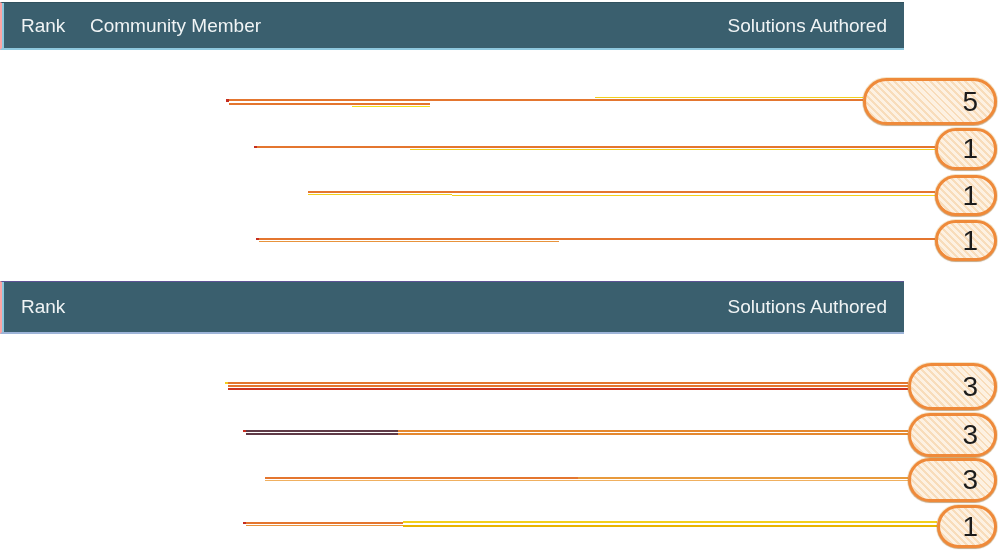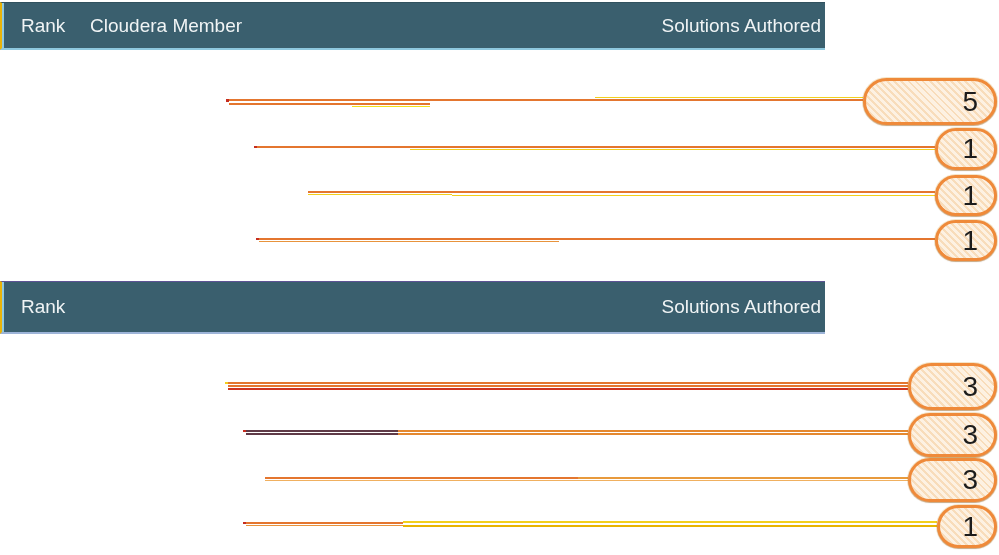--- a/index.html
+++ b/index.html
@@ -4,33 +4,33 @@
 <style>
   html,body{margin:0;padding:0;background:#ffffff;}
   #stage{
     position:relative;
     width:999px;height:555px;
     background:#ffffff;
     overflow:hidden;
     font-family:"Liberation Sans", sans-serif;
   }
   .theader{
-    position:absolute;left:0;width:825px;
+    position:absolute;left:0;width:904px;
     background:#3a5f6e;
     box-sizing:border-box;
-    border-left:2px solid #eab308;
+    border-left:2px solid #fca5a5;
     box-shadow:inset 2px 0 0 #8ec8de;
   }
   .theader .h-label{
     position:absolute;top:50%;transform:translateY(-50%);
     color:#f0f4f5;font-size:19px;white-space:nowrap;
   }
   .h-rank{left:19px;}
   .h-group{left:88px;}
-  .h-solutions{right:4px;}
+  .h-solutions{right:17px;}
   #header-0{top:2px;height:48px;border-top:1px solid #31525f;border-bottom:2px solid #8ec8de;}
   #header-1{top:281px;height:53px;border-top:1px solid #5d5394;border-bottom:2px solid #9db4d8;}
   .row-group{position:absolute;left:0;top:0;width:0;height:0;}
   .seg{position:absolute;}
   .badge{
     position:absolute;
     box-sizing:border-box;
     border:3px solid #ef8a3a;
     border-radius:24px;
     background:
@@ -43,21 +43,21 @@
     font-size:28px;color:#1c1c1c;line-height:1;
   }
 </style>
 </head>
 <body>
 
 <div id="stage">
 
   <div class="theader" id="header-0">
     <span class="h-label h-rank">Rank</span>
-    <span class="h-label h-group">Cloudera Member</span>
+    <span class="h-label h-group">Community Member</span>
     <span class="h-label h-solutions">Solutions Authored</span>
   </div>
 
   <div class="theader" id="header-1">
     <span class="h-label h-rank">Rank</span>
     <span class="h-label h-solutions">Solutions Authored</span>
   </div>
 
   <div id="rows-layer">
       <div class="row-group">

